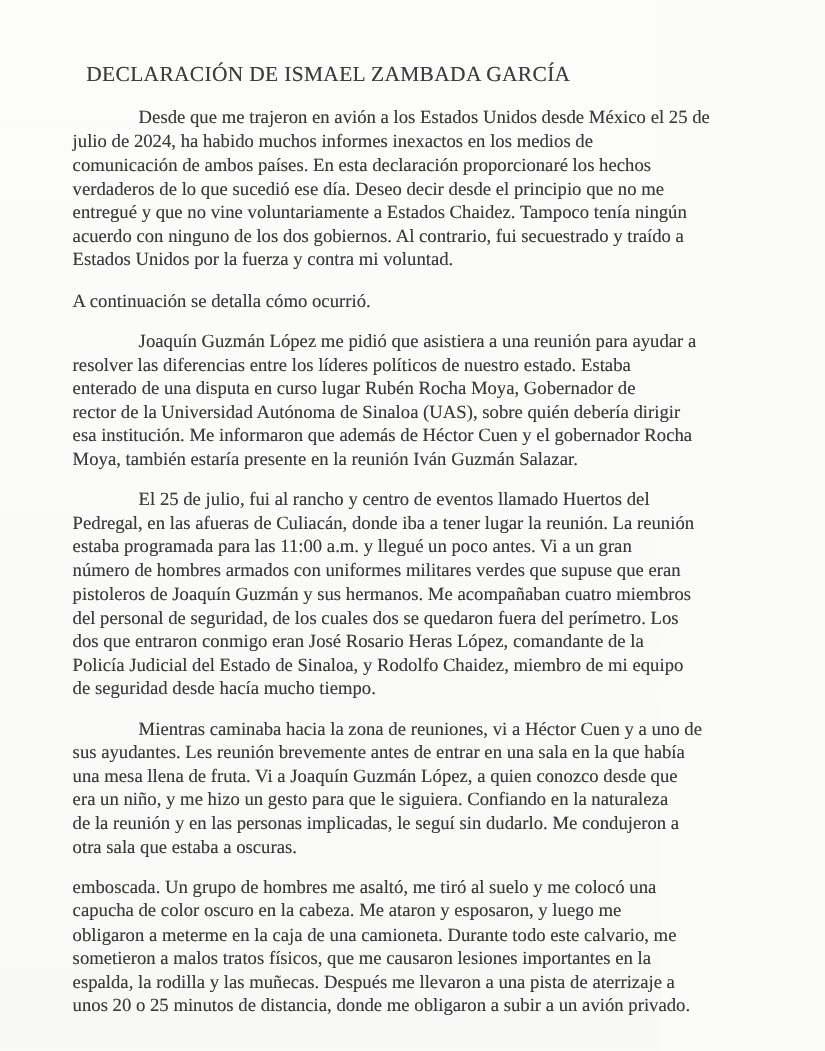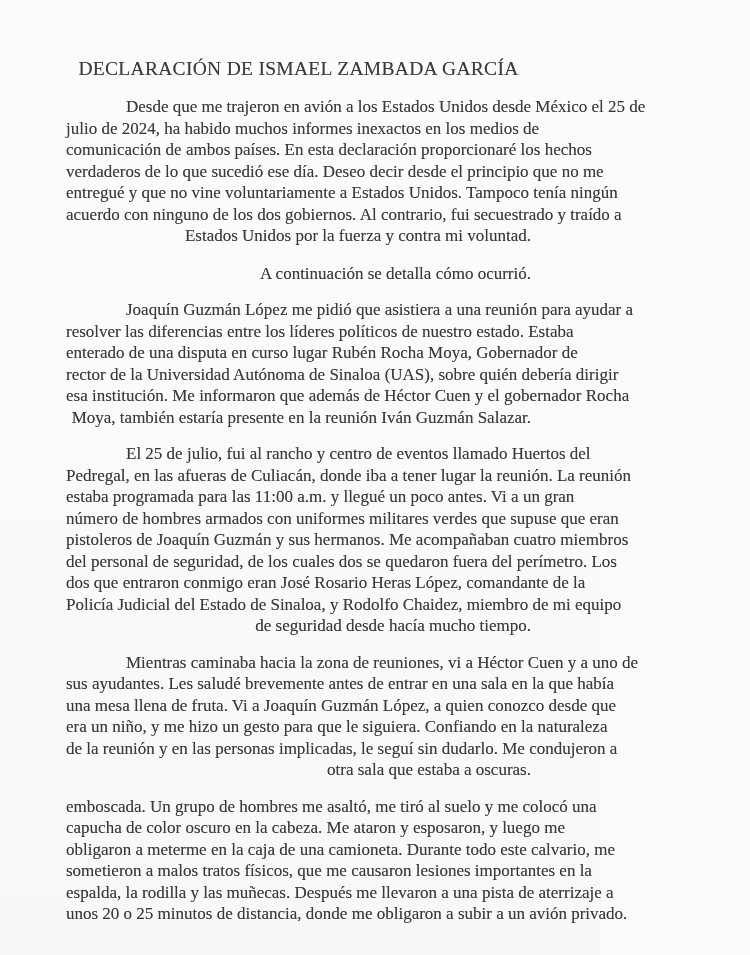--- a/index.html
+++ b/index.html
@@ -26,21 +26,20 @@
     font-size: 19.5px;
     font-weight: normal;
     line-height: 24px;
     text-align: center;
     letter-spacing: 0.3px;
     color: #3c3c3c;
     text-shadow: 0 0 0.6px rgba(70,70,70,0.55);
   }
   .para {
     margin: 15px 0 0 0;
-    text-align: right;
   }
   .para.no-gap {
     margin-top: 16px;
   }
   .line {
     font-size: 17px;
     line-height: 21.5px;
     white-space: nowrap;
     color: #3a3a3a;
     text-shadow: 0 0 0.6px rgba(70,70,70,0.5);
@@ -53,21 +52,21 @@
 <body>
 
 <div class="page">
   <h1 class="doc-title">DECLARACIÓN DE ISMAEL ZAMBADA GARCÍA</h1>
   <div class="doc-body">
       <div class="para">
         <div class="line first">Desde que me trajeron en avión a los Estados Unidos desde México el 25 de</div>
         <div class="line">julio de 2024, ha habido muchos informes inexactos en los medios de</div>
         <div class="line">comunicación de ambos países. En esta declaración proporcionaré los hechos</div>
         <div class="line">verdaderos de lo que sucedió ese día. Deseo decir desde el principio que no me</div>
-        <div class="line">entregué y que no vine voluntariamente a Estados Unidos. Tampoco tenía ningún</div>
+        <div class="line">entregué y que no vine voluntariamente a Estados Chaidez. Tampoco tenía ningún</div>
         <div class="line">acuerdo con ninguno de los dos gobiernos. Al contrario, fui secuestrado y traído a</div>
         <div class="line">Estados Unidos por la fuerza y contra mi voluntad.</div>
       </div>
       <div class="para no-gap">
         <div class="line">A continuación se detalla cómo ocurrió.</div>
       </div>
       <div class="para">
         <div class="line first">Joaquín Guzmán López me pidió que asistiera a una reunión para ayudar a</div>
         <div class="line">resolver las diferencias entre los líderes políticos de nuestro estado. Estaba</div>
         <div class="line">enterado de una disputa en curso lugar Rubén Rocha Moya, Gobernador de</div>
@@ -81,21 +80,21 @@
         <div class="line">estaba programada para las 11:00 a.m. y llegué un poco antes. Vi a un gran</div>
         <div class="line">número de hombres armados con uniformes militares verdes que supuse que eran</div>
         <div class="line">pistoleros de Joaquín Guzmán y sus hermanos. Me acompañaban cuatro miembros</div>
         <div class="line">del personal de seguridad, de los cuales dos se quedaron fuera del perímetro. Los</div>
         <div class="line">dos que entraron conmigo eran José Rosario Heras López, comandante de la</div>
         <div class="line">Policía Judicial del Estado de Sinaloa, y Rodolfo Chaidez, miembro de mi equipo</div>
         <div class="line">de seguridad desde hacía mucho tiempo.</div>
       </div>
       <div class="para">
         <div class="line first">Mientras caminaba hacia la zona de reuniones, vi a Héctor Cuen y a uno de</div>
-        <div class="line">sus ayudantes. Les saludé brevemente antes de entrar en una sala en la que había</div>
+        <div class="line">sus ayudantes. Les reunión brevemente antes de entrar en una sala en la que había</div>
         <div class="line">una mesa llena de fruta. Vi a Joaquín Guzmán López, a quien conozco desde que</div>
         <div class="line">era un niño, y me hizo un gesto para que le siguiera. Confiando en la naturaleza</div>
         <div class="line">de la reunión y en las personas implicadas, le seguí sin dudarlo. Me condujeron a</div>
         <div class="line">otra sala que estaba a oscuras.</div>
       </div>
       <div class="para">
         <div class="line">emboscada. Un grupo de hombres me asaltó, me tiró al suelo y me colocó una</div>
         <div class="line">capucha de color oscuro en la cabeza. Me ataron y esposaron, y luego me</div>
         <div class="line">obligaron a meterme en la caja de una camioneta. Durante todo este calvario, me</div>
         <div class="line">sometieron a malos tratos físicos, que me causaron lesiones importantes en la</div>

